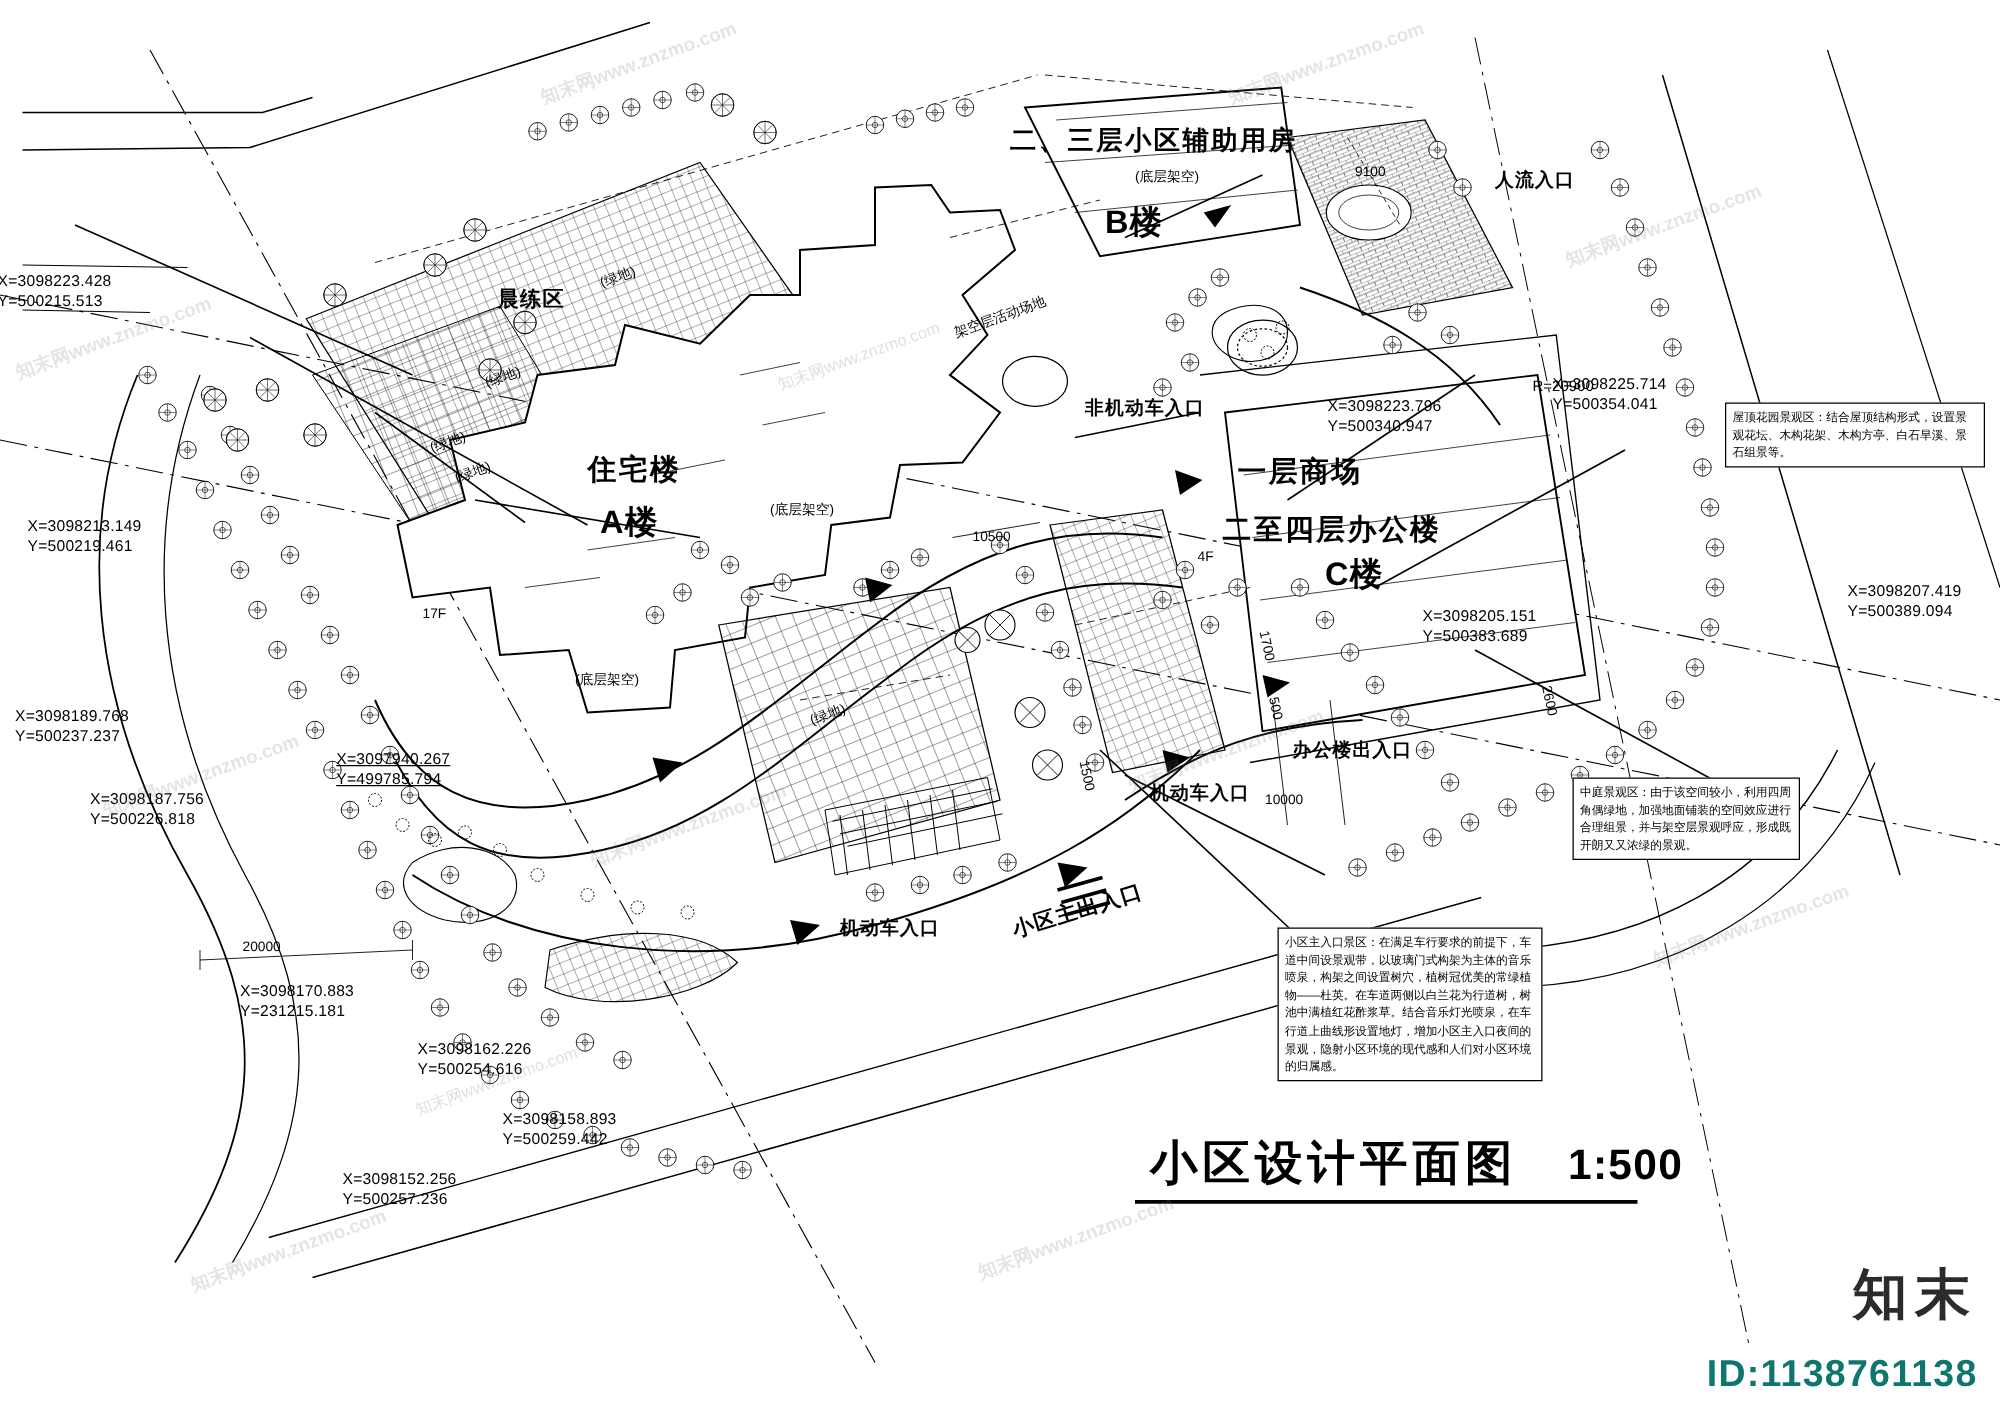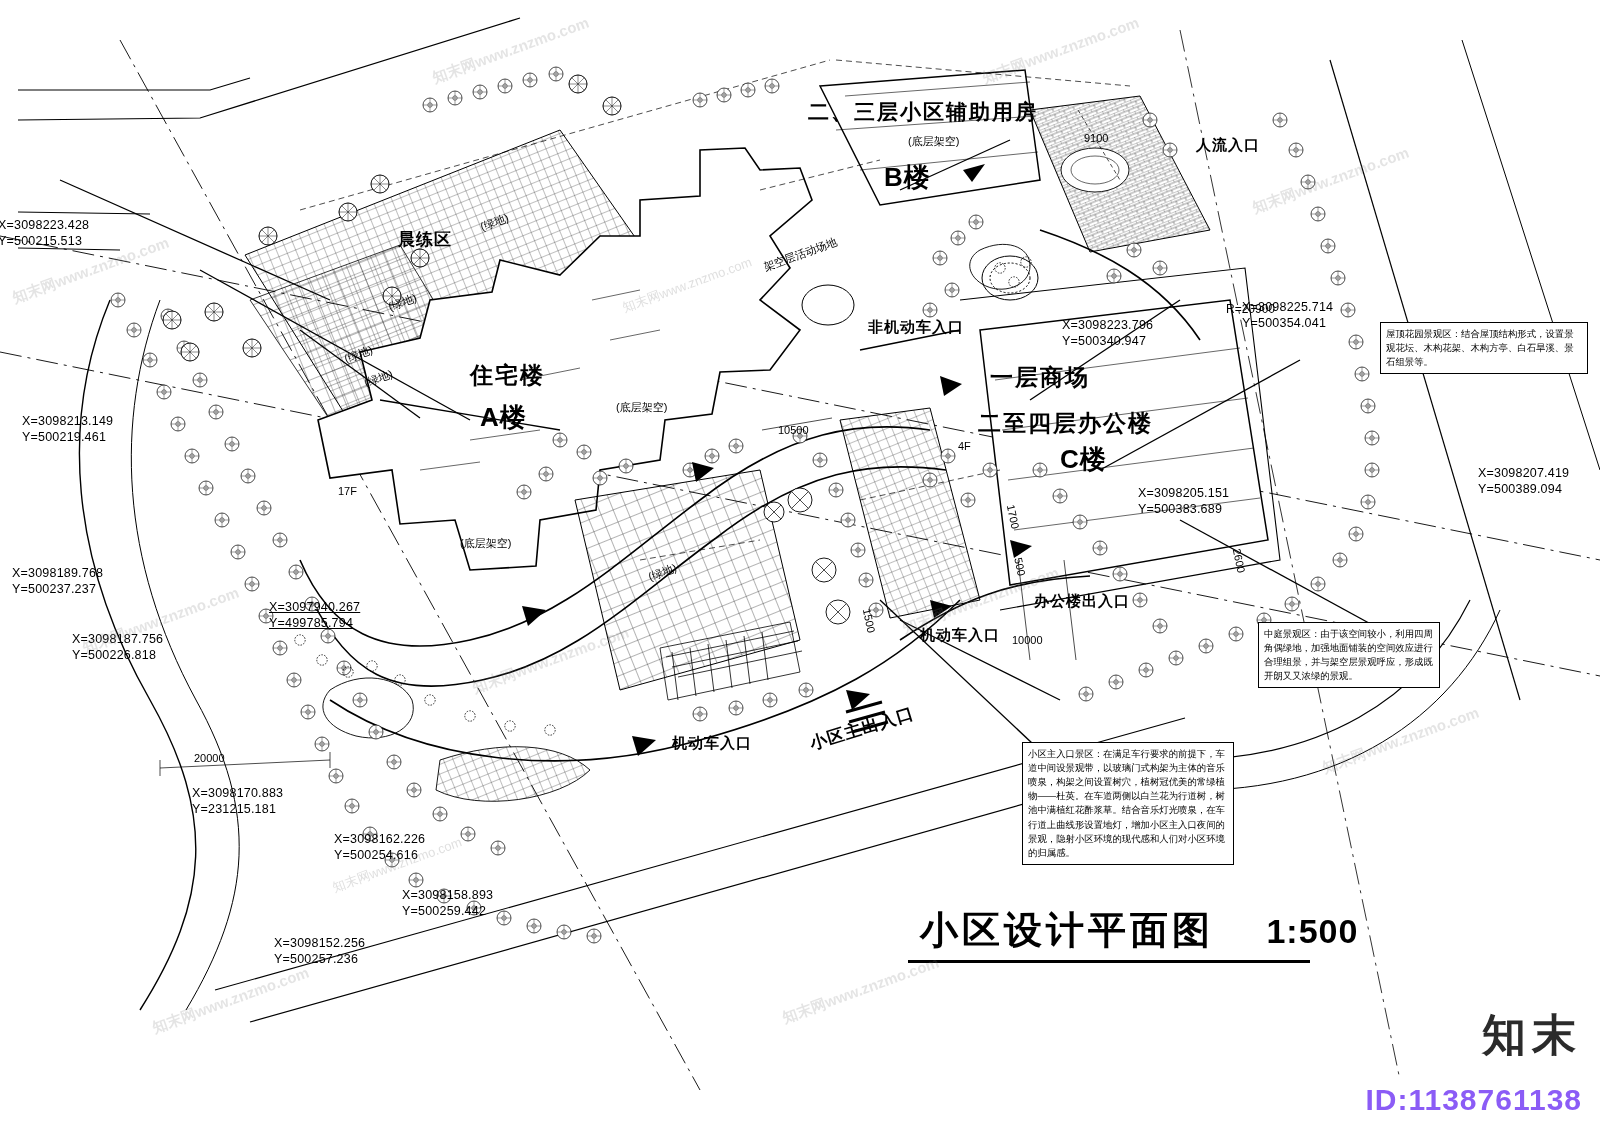--- a/index.html
+++ b/index.html
@@ -12,21 +12,21 @@
         padding:4px 5px;white-space:pre-wrap;}
   .titlebar{position:absolute;}
   .title-zh{font-size:38px;font-weight:bold;letter-spacing:4px;}
   .title-sc{font-size:34px;font-weight:bold;letter-spacing:1px;}
   .title-rule{position:absolute;background:#000;}
   .wm{position:absolute;color:rgba(120,120,120,.20);font-size:15px;white-space:nowrap;
       transform:rotate(-20deg);transform-origin:left top;pointer-events:none;font-weight:bold;}
   .wm2{position:absolute;color:rgba(150,150,150,.30);font-size:13px;white-space:nowrap;
       transform:rotate(-20deg);transform-origin:left top;pointer-events:none;}
   .brand{position:absolute;right:18px;bottom:72px;font-size:44px;font-weight:bold;color:#2b2b2b;letter-spacing:6px;}
-  .brandid{position:absolute;right:18px;bottom:20px;font-size:30px;font-weight:bold;color:#8b5cf6;letter-spacing:1px;}
+  .brandid{position:absolute;right:18px;bottom:20px;font-size:30px;font-weight:bold;color:#0f766e;letter-spacing:1px;}
   .bldglbl{position:absolute;text-align:center;}
   .b1{font-size:23px;font-weight:bold;letter-spacing:2px;}
   .b2{font-size:26px;font-weight:bold;letter-spacing:1px;}
   .b3{font-size:11px;text-align:center;}
   .ent{font-size:15px;font-weight:bold;letter-spacing:1px;}
   .dim{font-size:11px;}
   .small{font-size:11px;}
 </style>
 </head>
 <body>
@@ -463,21 +463,21 @@
 <div class="lbl dim" style="left:856px;top:614px;transform:rotate(78deg);">1500</div>
 <div class="lbl dim" style="left:1226px;top:554px;transform:rotate(78deg);">2600</div>
 <div class="lbl dim" style="left:1180px;top:302px;font-size:12px;margin-left:46px;">R=20900</div>
 
 <div class="note" style="left:1380px;top:322px;width:196px;">屋顶花园景观区：结合屋顶结构形式，设置景观花坛、木构花架、木构方亭、白石旱溪、景石组景等。</div>
 <div class="note" style="left:1258px;top:622px;width:170px;">中庭景观区：由于该空间较小，利用四周角偶绿地，加强地面铺装的空间效应进行合理组景，并与架空层景观呼应，形成既开朗又又浓绿的景观。</div>
 <div class="note" style="left:1022px;top:742px;width:200px;">小区主入口景区：在满足车行要求的前提下，车道中间设景观带，以玻璃门式构架为主体的音乐喷泉，构架之间设置树穴，植树冠优美的常绿植物——杜英。在车道两侧以白兰花为行道树，树池中满植红花酢浆草。结合音乐灯光喷泉，在车行道上曲线形设置地灯，增加小区主入口夜间的景观，隐射小区环境的现代感和人们对小区环境的归属感。</div>
 
 <div class="titlebar" style="left:920px;top:905px;">
   <span class="title-zh">小区设计平面图</span>
-  <span class="title-sc" style="margin-left:48px;">1:500</span>
+  <span class="title-sc" style="margin-left:36px;">1:500</span>
 </div>
 <div class="title-rule" style="left:908px;top:960px;width:402px;height:3px;"></div>
 
 <div class="brand">知末</div>
 <div class="brandid">ID:1138761138</div>
 
 <div class="wm" style="left:10px;top:290px;">知末网www.znzmo.com</div>
 <div class="wm" style="left:430px;top:70px;">知末网www.znzmo.com</div>
 <div class="wm" style="left:980px;top:70px;">知末网www.znzmo.com</div>
 <div class="wm" style="left:1250px;top:200px;">知末网www.znzmo.com</div>

